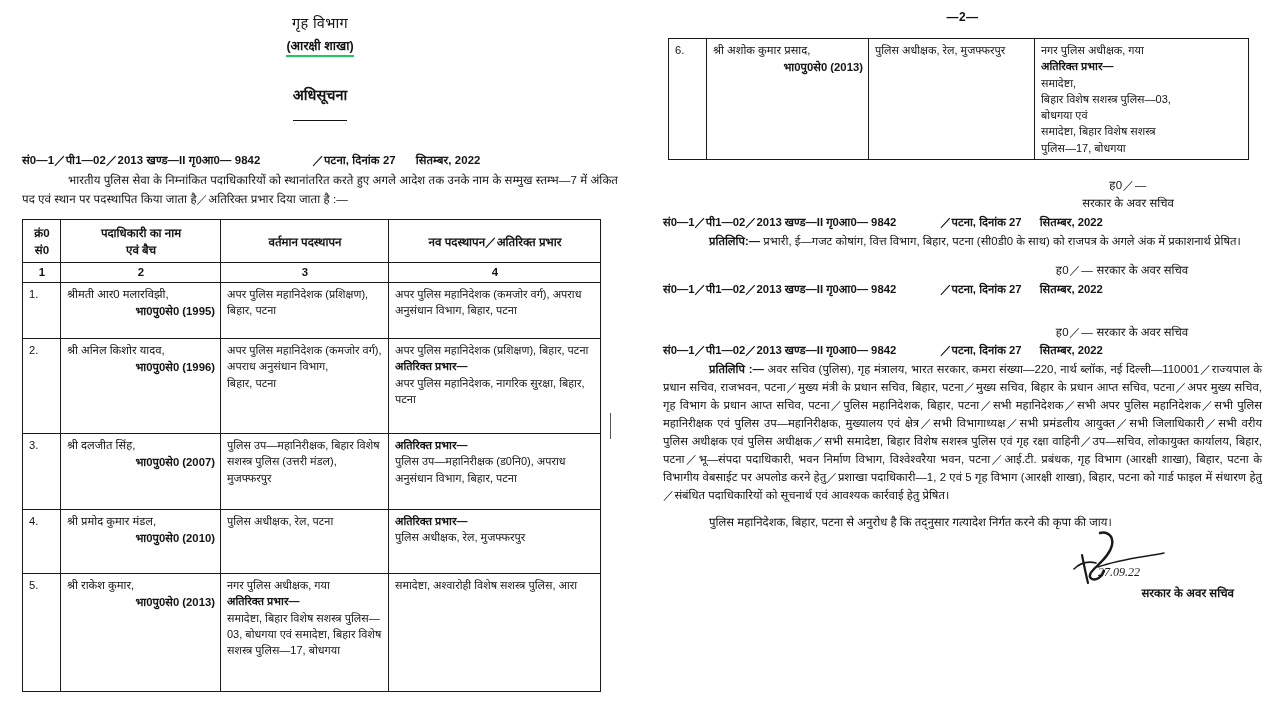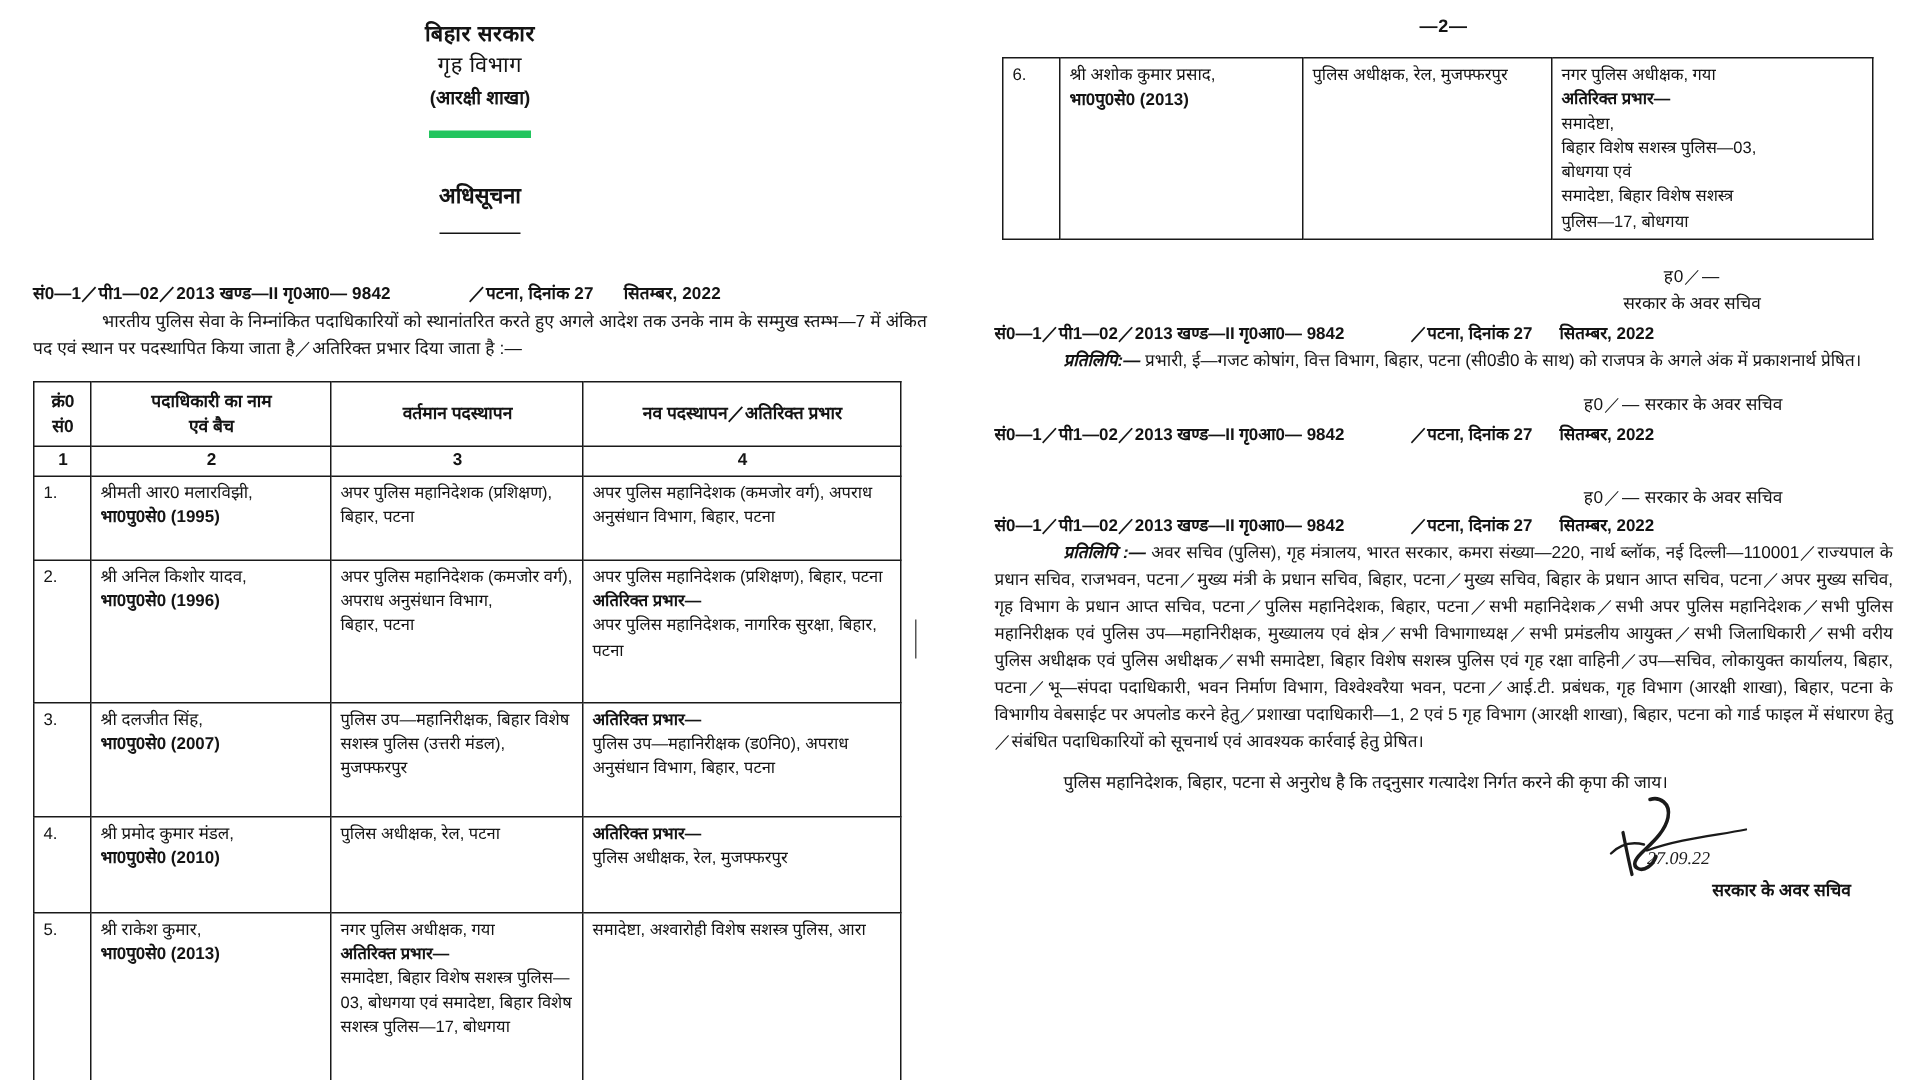--- a/index.html
+++ b/index.html
@@ -40,22 +40,22 @@
   }
   .lh-line2 {
     font-size: 14.5px;
     font-weight: normal;
     letter-spacing: 0.4px;
   }
   .lh-line3 {
     font-size: 12.5px;
     font-weight: bold;
     display: inline-block;
-    border-bottom: 5px solid #22c55e;
-    padding-bottom: 12px;
+    border-bottom: 2px solid #22c55e;
+    padding-bottom: 0px;
     margin-top: 1px;
   }
   .notif-title {
     text-align: center;
     margin-top: 27px;
     font-size: 14.5px;
     font-weight: bold;
   }
   .notif-title span {
     display: inline-block;
@@ -116,21 +116,21 @@
   }
   table.officers tr.numrow td {
     text-align: center;
     font-weight: bold;
     font-size: 11.4px;
     padding-top: 1px;
     padding-bottom: 1px;
   }
   td.sn { text-align: left; padding-left: 6px; font-weight: bold; font-size: 11.2px; }
   td.name { font-weight: bold; font-size: 11.3px; }
-  td.name .batch { font-weight: bold; }
+  td.name .batch { font-weight: bold; text-align: right; }
   .bold-sub { font-weight: bold; }
 
   
   .page-no {
     text-align: center;
     font-size: 12px;
     font-weight: bold;
     padding-top: 10px;
     letter-spacing: 0.5px;
   }
@@ -167,21 +167,21 @@
   .memo2 .g { display: inline-block; width: 44px; }
   .memo2 .g2 { display: inline-block; width: 18px; }
 
   .copy-para {
     margin: 2px 18px 0 18px;
     font-size: 11.4px;
     line-height: 1.58;
     text-align: justify;
     text-indent: 46px;
   }
-  .copy-para .lbl { font-weight: bold; font-style: italic; }
+  .copy-para .lbl { font-weight: bold; }
 
   .sign-small {
     margin-top: 11px;
     padding-right: 58px;
     text-align: right;
     font-size: 11.5px;
     line-height: 1.6;
   }
   .sign-small .ho { letter-spacing: 0.5px; }
 
@@ -221,21 +221,20 @@
     background: #3a3a3a;
     opacity: .85;
   }
 </style>
 </head>
 <body>
 
 <div class="page page-left">
 
   <div class="letterhead">
-    <div class="lh-line1">बिहार सरकार</div>
     <div class="lh-line2">गृह विभाग</div>
     <div><span class="lh-line3">(आरक्षी शाखा)</span></div>
   </div>
 
   <div class="notif-title">
     <span>अधिसूचना</span>
   </div>
 
   <div class="memo-line">
     <span class="memo-left">सं0—1／पी1—02／2013 खण्ड—II गृ0आ0— 9842</span><span class="memo-gap"></span><span class="memo-right">／पटना,  दिनांक  27</span><span class="memo-gap2"></span><span class="memo-right">सितम्बर,  2022</span>

